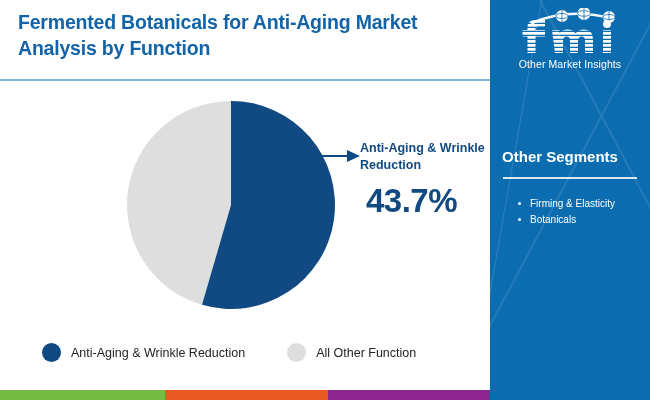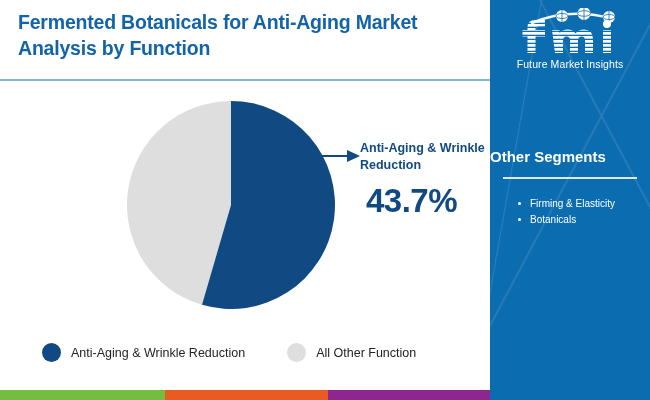--- a/index.html
+++ b/index.html
@@ -160,21 +160,21 @@
     font-size: 10.5px;
     color: #ffffff;
     letter-spacing: 0.1px;
   }
 
   .segments-title {
     position: absolute;
     left: 0;
     top: 148px;
     width: 140px;
-    text-align: left;
+    text-align: center;
     font-size: 15px;
     font-weight: bold;
     color: #ffffff;
   }
   .segments-rule {
     position: absolute;
     left: 503px;
     top: 177px;
     width: 134px;
     height: 2px;
@@ -312,21 +312,21 @@
 
           <path d="M84 44 h15 v6 q6-7 16-7 q11 0 16 8 q6-8 17-8 q18 0 18 20 v27
                    h-16 v-25 q0-8-7-8 q-7 0-7 9 v24 h-16 v-25 q0-8-7-8 q-7 0-7 9
                    v24 h-16 z"></path>
 
           <path d="M186 44 h16 v46 h-16 z"></path>
         </g>
 
         <circle cx="194" cy="32" r="8" fill="#ffffff"></circle>
       </svg>
-      <div class="logo-tagline">Future Market Insights</div>
+      <div class="logo-tagline">Other Market Insights</div>
     </div>
 
     <div class="segments-title">Other Segments</div>
   </div>
 
   <div class="segments-rule"></div>
 
   <ul class="segments-list">
     <li class="segment-item">
       <span class="segment-bullet"></span>

